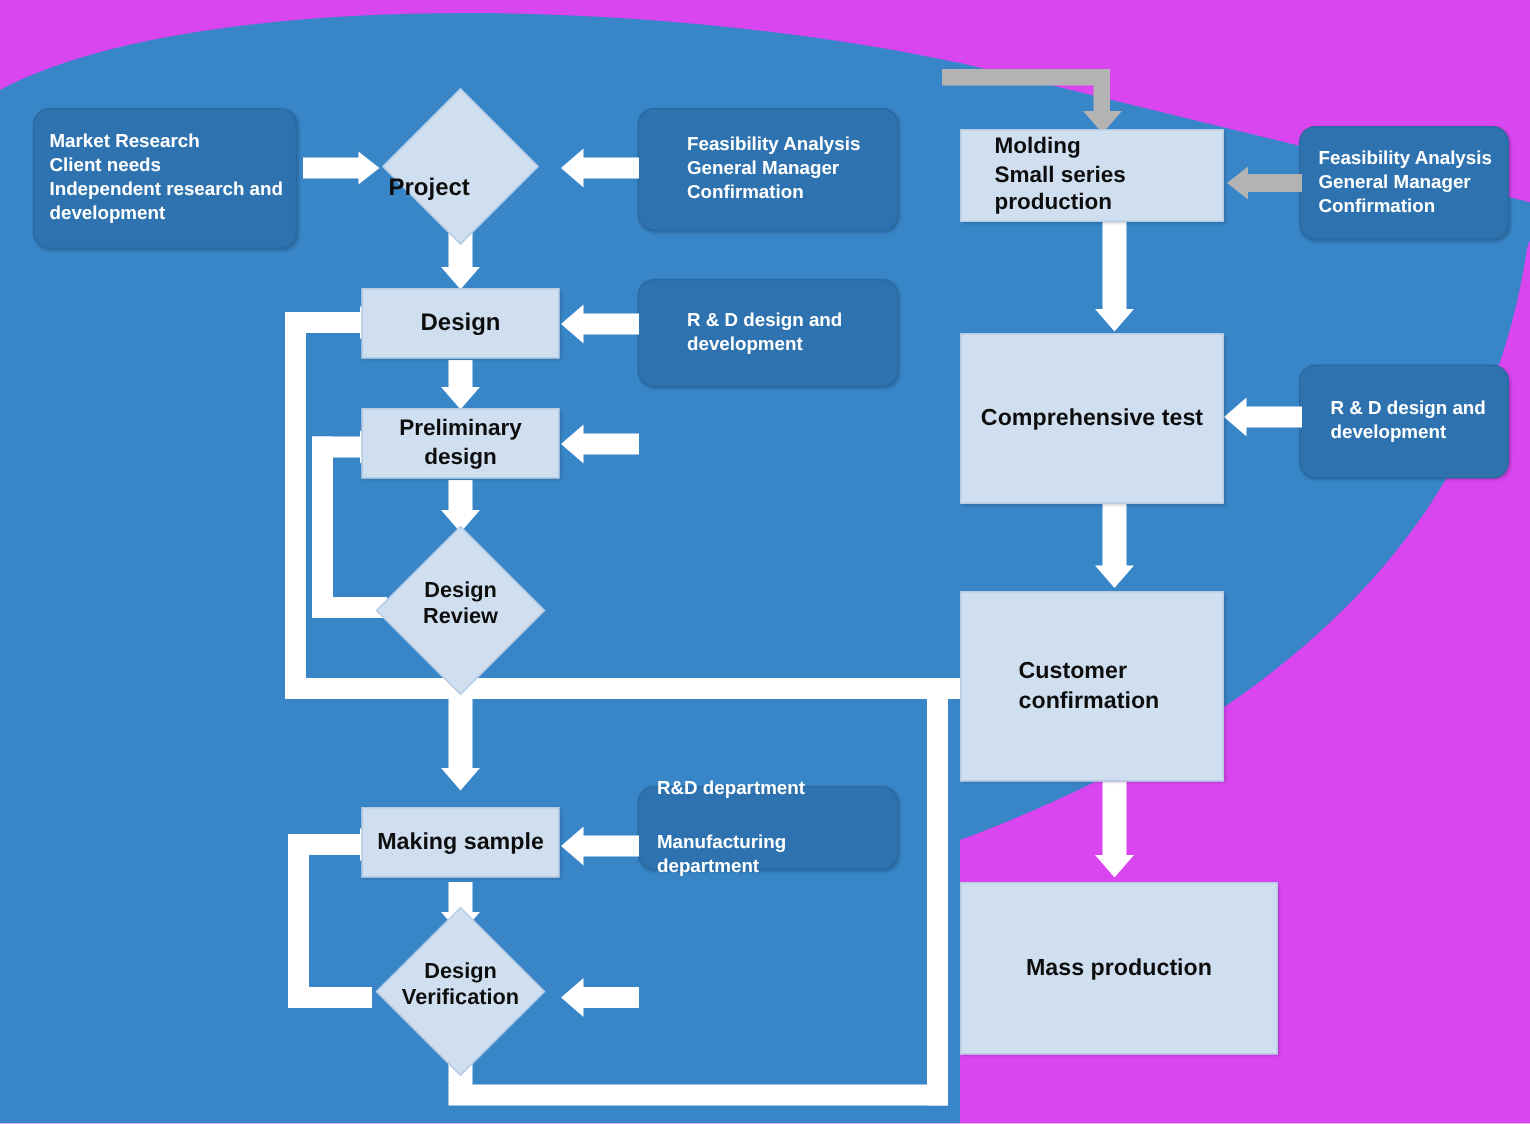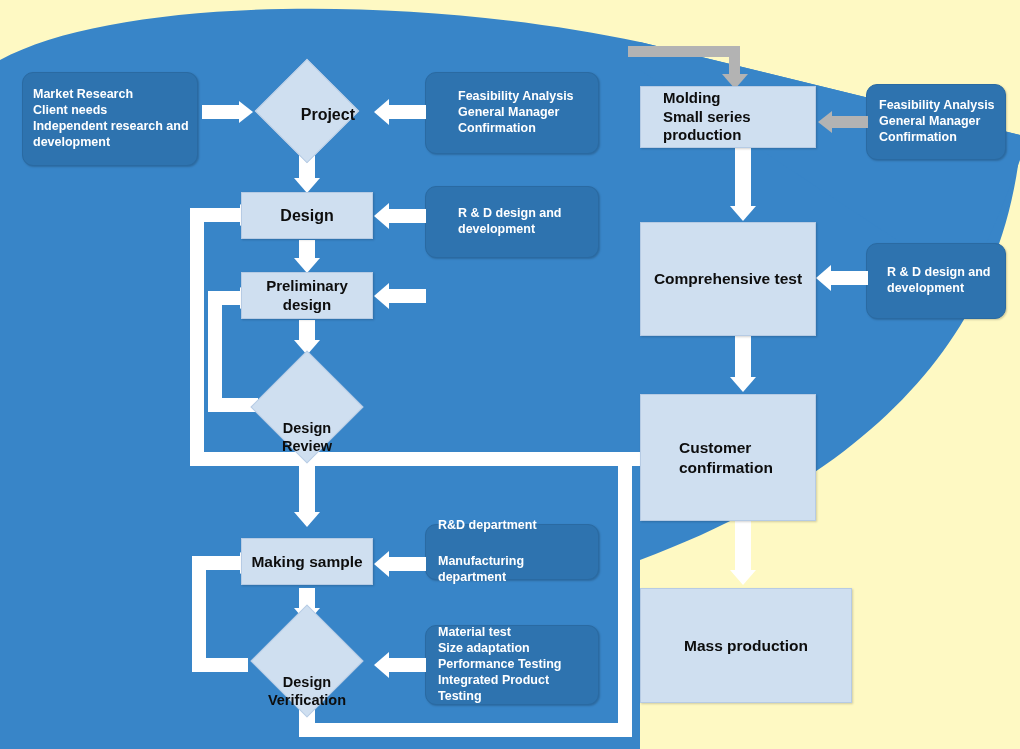--- a/index.html
+++ b/index.html
@@ -1,18 +1,18 @@
 <!DOCTYPE html>
 <html><head>
 <meta charset="utf-8">
 <title>Product Development Flowchart</title>
 <style>
   html,body{margin:0;padding:0;background:#ffffff;}
   body{font-family:"Liberation Sans",sans-serif;}
-  #stage{position:relative;width:1020px;height:749px;background:#fef9c3;overflow:hidden;}
+  #stage{position:relative;width:1020px;height:749px;background:#d946ef;overflow:hidden;}
 
   
   #bg-svg{position:absolute;left:0;top:0;width:1020px;height:749px;}
 
   
   .node{
     position:absolute;
     background:#cfdff0;
     border:1px solid #b6cbe4;
     box-shadow:1px 1px 2px rgba(0,0,0,.18);
@@ -27,22 +27,22 @@
   
   .diamond{position:absolute;}
   .diamond .shape{
     position:absolute;left:0;top:0;width:100%;height:100%;
     background:#cfdff0;
     transform:rotate(45deg) ;
     border:1px solid #b6cbe4;
     box-sizing:border-box;
   }
   .diamond .dlabel{
-    position:absolute;left:0;top:4px;width:100%;height:100%;
-    display:flex;align-items:center;justify-content:flex-end;
+    position:absolute;left:0;top:15px;width:100%;height:100%;
+    display:flex;align-items:center;justify-content:flex-start;
     text-align:center;font-weight:bold;color:#0d0d0d;line-height:1.2;
     z-index:2;
   }
 
   
   .note{
     position:absolute;
     background:#2e73af;
     border:1px solid #2a6aa2;
     border-radius:11px;
@@ -101,26 +101,20 @@
     <div>R &amp; D design and</div>
     <div>development</div>
   </div>
 
 
   <div class="note pl" style="left:425px;top:524px;width:174px;height:56px;padding-left:12px;gap:20px;">
     <div>R&amp;D department</div>
     <div>Manufacturing department</div>
   </div>
 
-  <div class="note pl" style="left:425px;top:625px;width:174px;height:80px;padding-left:12px;">
-    <div>Material test</div>
-    <div>Size adaptation</div>
-    <div>Performance Testing</div>
-    <div>Integrated Product Testing</div>
-  </div>
 
   <div class="note pl" style="left:866px;top:84px;width:140px;height:76px;padding-left:12px;">
     <div>Feasibility Analysis</div>
     <div>General Manager</div>
     <div>Confirmation</div>
   </div>
 
   <div class="note pl" style="left:866px;top:243px;width:140px;height:76px;padding-left:20px;">
     <div>R &amp; D design and</div>
     <div>development</div>

